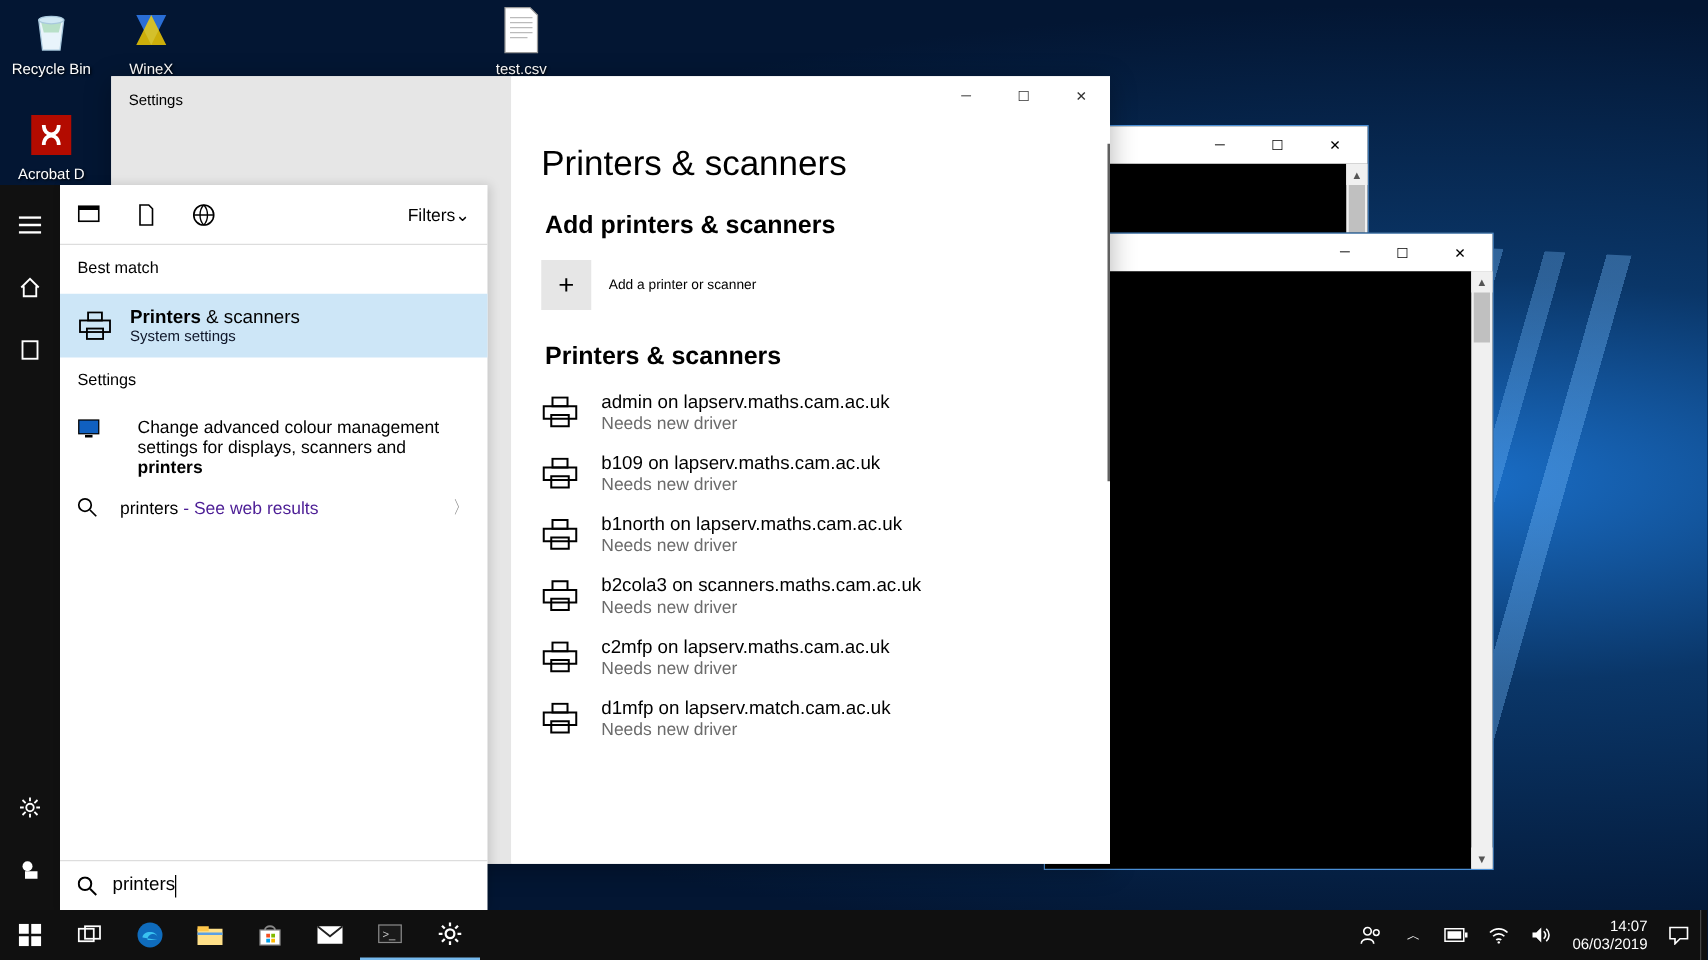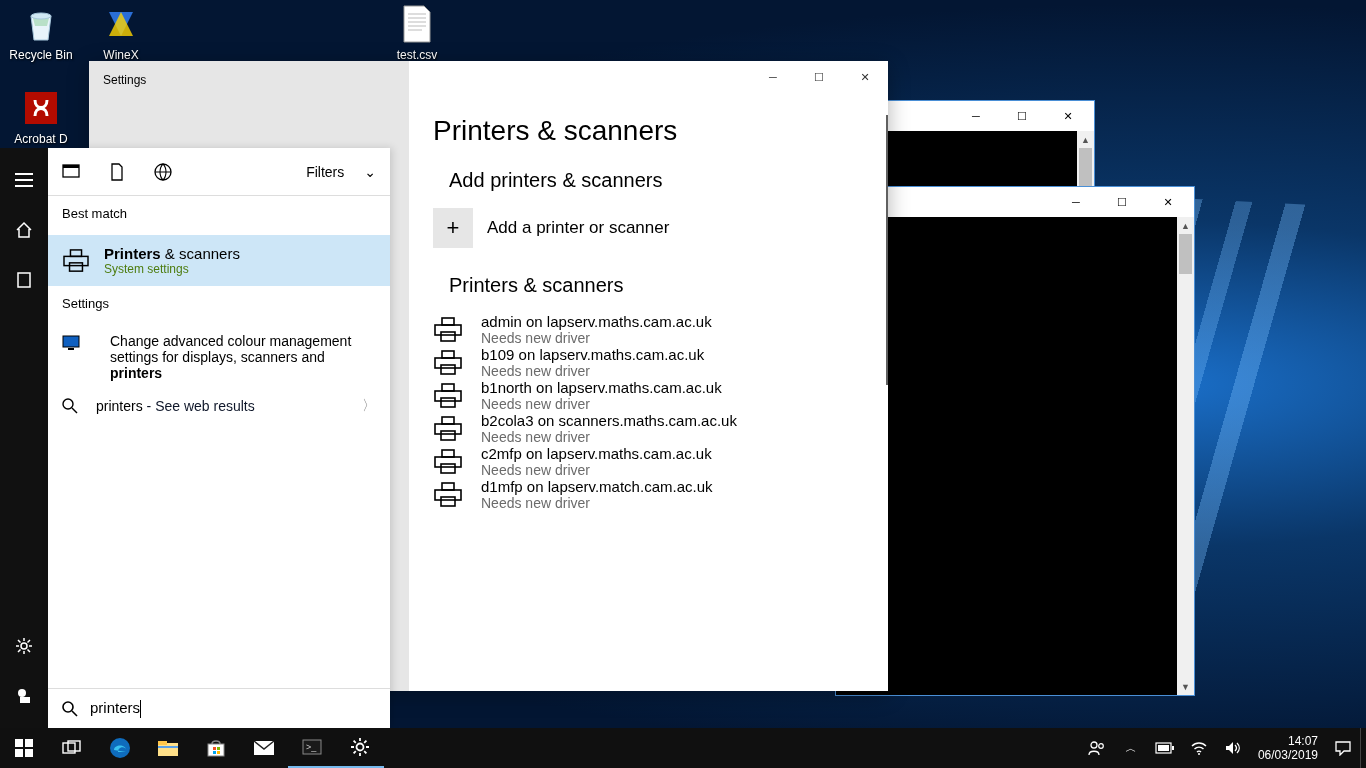--- a/index.html
+++ b/index.html
@@ -21,45 +21,45 @@
 
 
 .settings { position: absolute; left: 89px; top: 61px; width: 799px; height: 630px; background: #fff; display: flex; box-shadow: 0 4px 20px rgba(0,0,0,.3); }
 .settings-left { width: 320px; background: #e6e6e6; padding-top: 8px; }
 .settings-title { font-size: 12px; color: #000; padding: 4px 14px 14px; }
 .settings-home { display: flex; align-items: center; gap: 16px; padding: 10px 20px; font-size: 15px; }
 .settings-right { flex: 1; background: #fff; position: relative; padding: 14px 24px 0 24px; }
 .winctrls { position: absolute; top: 0; right: 0; display: flex; }
 .winctrls div { width: 46px; height: 32px; display: flex; align-items: center; justify-content: center; font-size: 11px; color: #333; }
 .h1 { font-size: 28px; font-weight: 400; margin: 40px 0 22px; }
-.h2 { font-size: 20px; font-weight: 400; margin: 18px 16px 16px; }
+.h2 { font-size: 20px; font-weight: 700; margin: 18px 3px 16px; }
 .addrow { display: flex; align-items: center; gap: 14px; margin-bottom: 26px; }
 .plusbox { width: 40px; height: 40px; background: #e6e6e6; display: flex; align-items: center; justify-content: center; font-size: 22px; color: #000; }
-.printer-list { display: flex; flex-direction: column; gap: 0; }
+.printer-list { display: flex; flex-direction: column; gap: 16px; }
 .printer-item { display: flex; align-items: center; gap: 18px; }
 .printer-item .txt .name { font-size: 15px; color: #000; }
 .printer-item .txt .sub { font-size: 14px; color: #6b6b6b; }
 .printer-icon { width: 30px; height: 26px; }
 .settings-scroll-ind { position: absolute; top: 54px; right: 0; width: 2px; height: 270px; background: #606060; }
 
 
 .rail { position: absolute; left: 0; top: 148px; width: 48px; bottom: 40px; background: #111; display: flex; flex-direction: column; align-items: center; color: #fff; }
 .rail .top { display: flex; flex-direction: column; gap: 22px; padding-top: 18px; align-items:center; width:100%; }
 .rail .bot { margin-top: auto; display: flex; flex-direction: column; gap: 22px; padding-bottom: 18px; align-items:center; width:100%;}
 .rail .ritem { width: 48px; height: 28px; display:flex; align-items:center; justify-content:center; }
 
 
 .searchpanel { position: absolute; left: 48px; top: 148px; width: 342px; bottom: 40px; background: #fff; box-shadow: 2px 0 8px rgba(0,0,0,.15); display: flex; flex-direction: column; }
 .sp-top { height: 48px; border-bottom: 1px solid #ddd; display: flex; align-items: center; padding: 0 14px; gap: 28px; }
 .sp-top .tabico { width: 18px; height: 18px; display:flex;align-items:center;justify-content:center; }
-.sp-top .filters { margin-left: auto; font-size: 14px; color: #000; display:flex; align-items:center; gap:20px;}
+.sp-top .filters { margin-left: auto; font-size: 14px; color: #000; display:flex; align-items:center; gap:0;}
 .sp-section { padding: 10px 14px 14px; font-size: 13px; color: #000; }
 .sp-bestmatch { background: #cde6f7; display: flex; align-items: center; gap: 14px; padding: 10px 14px; }
 .sp-bestmatch .bm-title { font-size: 15px; }
-.sp-bestmatch .bm-sub { font-size: 12px; color: #4d7c0f; }
+.sp-bestmatch .bm-sub { font-size: 12px; color: #0f172a; }
 .sp-item { display: flex; align-items: flex-start; gap: 30px; padding: 8px 14px; font-size: 14px; }
 .sp-item .ico { width: 20px; text-align: center; margin-top:2px; }
 .sp-sugg { display: flex; align-items: center; padding: 8px 14px; font-size: 14px; }
 .sp-sugg .arrow { margin-left: auto; color: #888; }
 .searchbox { height: 40px; border-top: 1px solid #ddd; margin-top: auto; display: flex; align-items: center; padding: 0 14px; gap: 12px; }
 .cursor { border-right: 1px solid #000; animation: blink 1s infinite; display:inline-block; height:18px; vertical-align:middle;}
 @keyframes blink { 50% { opacity: 0; } }
 
 
 .taskbar { position: absolute; left: 0; right: 0; bottom: 0; height: 40px; background: #101010; display: flex; align-items: center; color: #fff; }
@@ -149,21 +149,21 @@
   <div class="settings-right">
     <div class="winctrls">
       <div>─</div>
       <div>☐</div>
       <div>✕</div>
     </div>
     <div class="h1">Printers &amp; scanners</div>
     <div class="h2">Add printers &amp; scanners</div>
     <div class="addrow">
       <div class="plusbox">+</div>
-      <div style="font-size:17px;">Add a printer or scanner</div>
+      <div style="font-size:11px;">Add a printer or scanner</div>
     </div>
     <div class="h2">Printers &amp; scanners</div>
     <div class="printer-list">
 
       <div class="printer-item">
         <span class="printer-icon">
             <svg width="30" height="26" viewBox="0 0 30 26">
               <rect x="9" y="1" width="12" height="7" fill="none" stroke="#000" stroke-width="1.6"></rect>
               <rect x="2" y="8" width="26" height="10" fill="none" stroke="#000" stroke-width="1.6"></rect>
               <rect x="8" y="15" width="14" height="9" fill="none" stroke="#000" stroke-width="1.6"></rect>
@@ -326,21 +326,21 @@
       </div>
     <div><span>Change advanced colour management settings for displays, scanners and </span><b>printers</b></div>
   </div>
   <div class="sp-sugg">
     <span style="width:20px;text-align:center;margin-right:14px;">
       <svg width="16" height="16">
           <circle cx="6" cy="6" r="5" fill="none" stroke="#000" stroke-width="1.4"></circle>
           <path d="M10 10 L15 15" stroke="#000" stroke-width="1.4"></path>
         </svg>
     </span>
-    <span><span>printers</span><span style="color:#0f172a;"> - See web results</span></span>
+    <span><span>printers</span><span style="color:#4c1d95;"> - See web results</span></span>
     <span class="arrow">〉</span>
   </div>
   <div class="searchbox">
     <span>
         <svg width="16" height="16">
           <circle cx="6" cy="6" r="5" fill="none" stroke="#000" stroke-width="1.6"></circle>
           <path d="M10 10 L15 15" stroke="#000" stroke-width="1.6"></path>
         </svg>
       </span>
     <span style="font-size:15px;"><span>printers</span><span class="cursor"></span></span>

